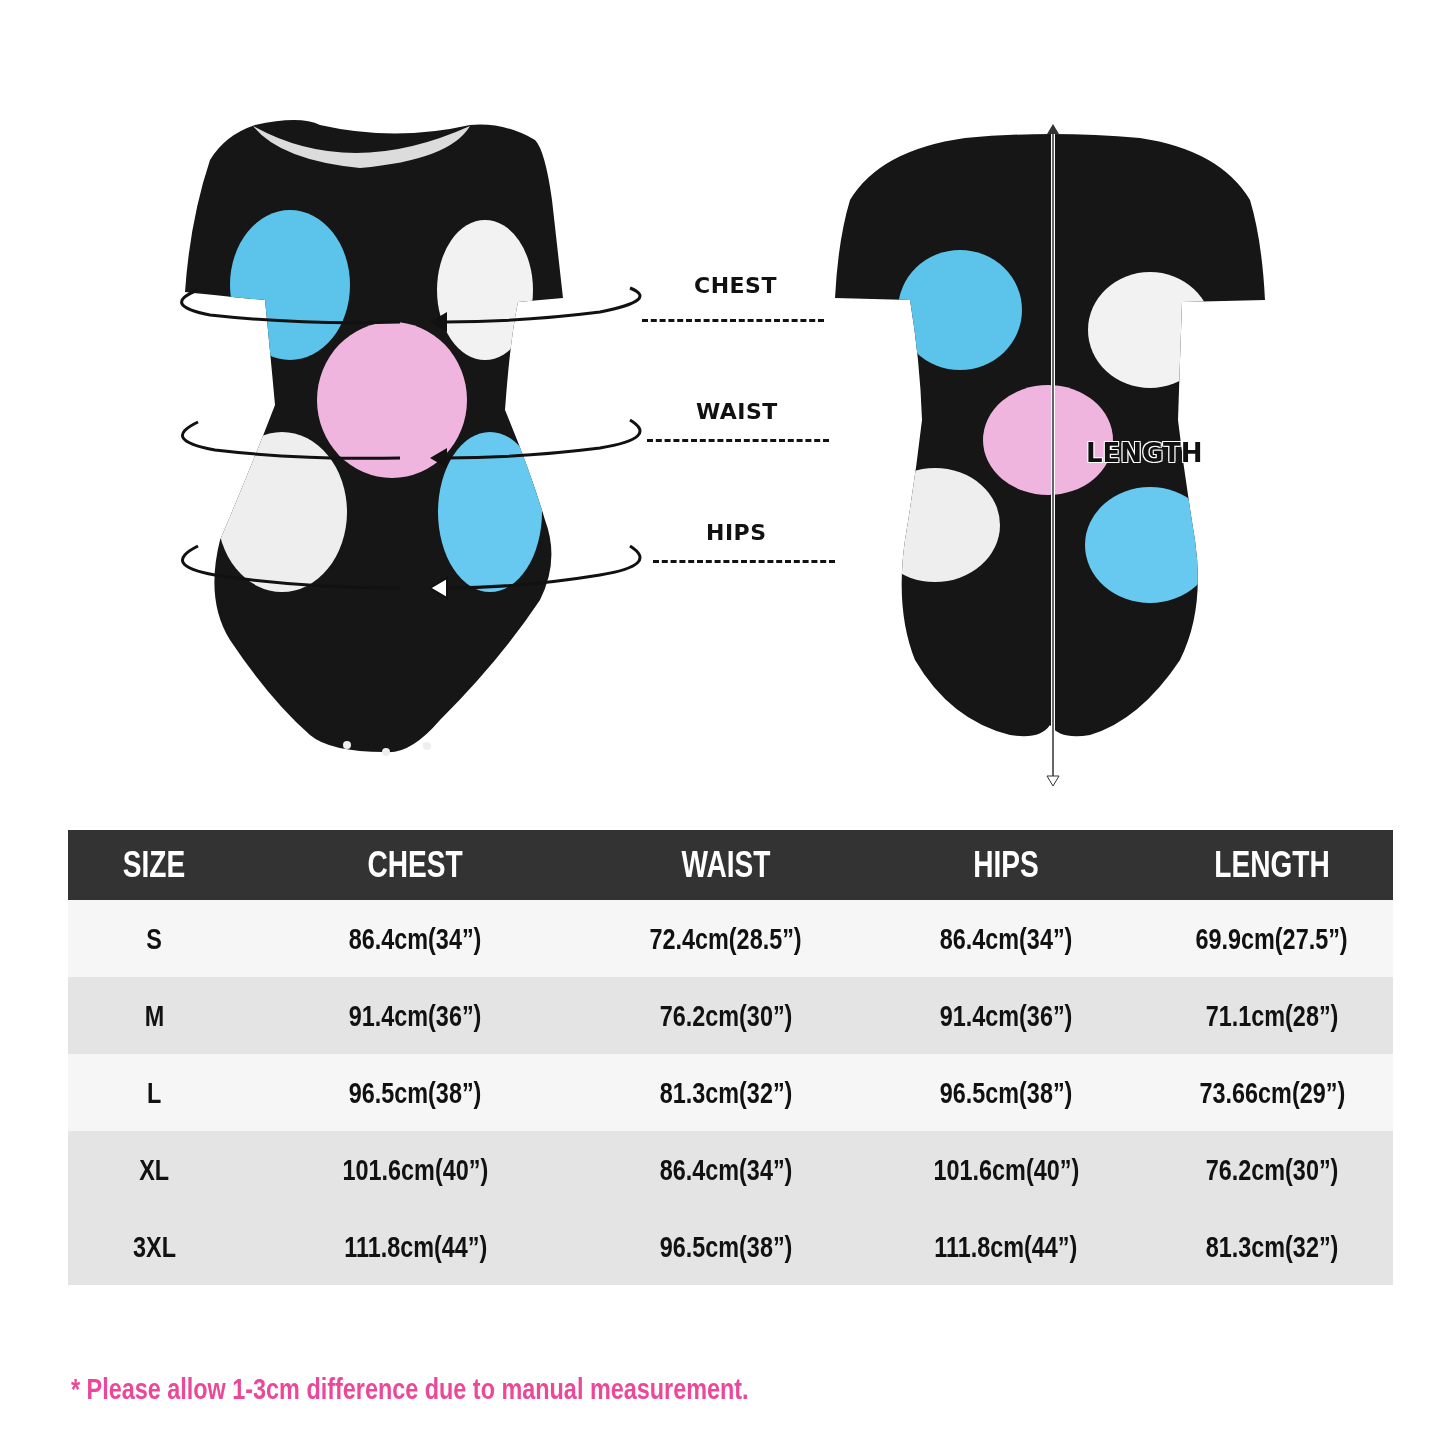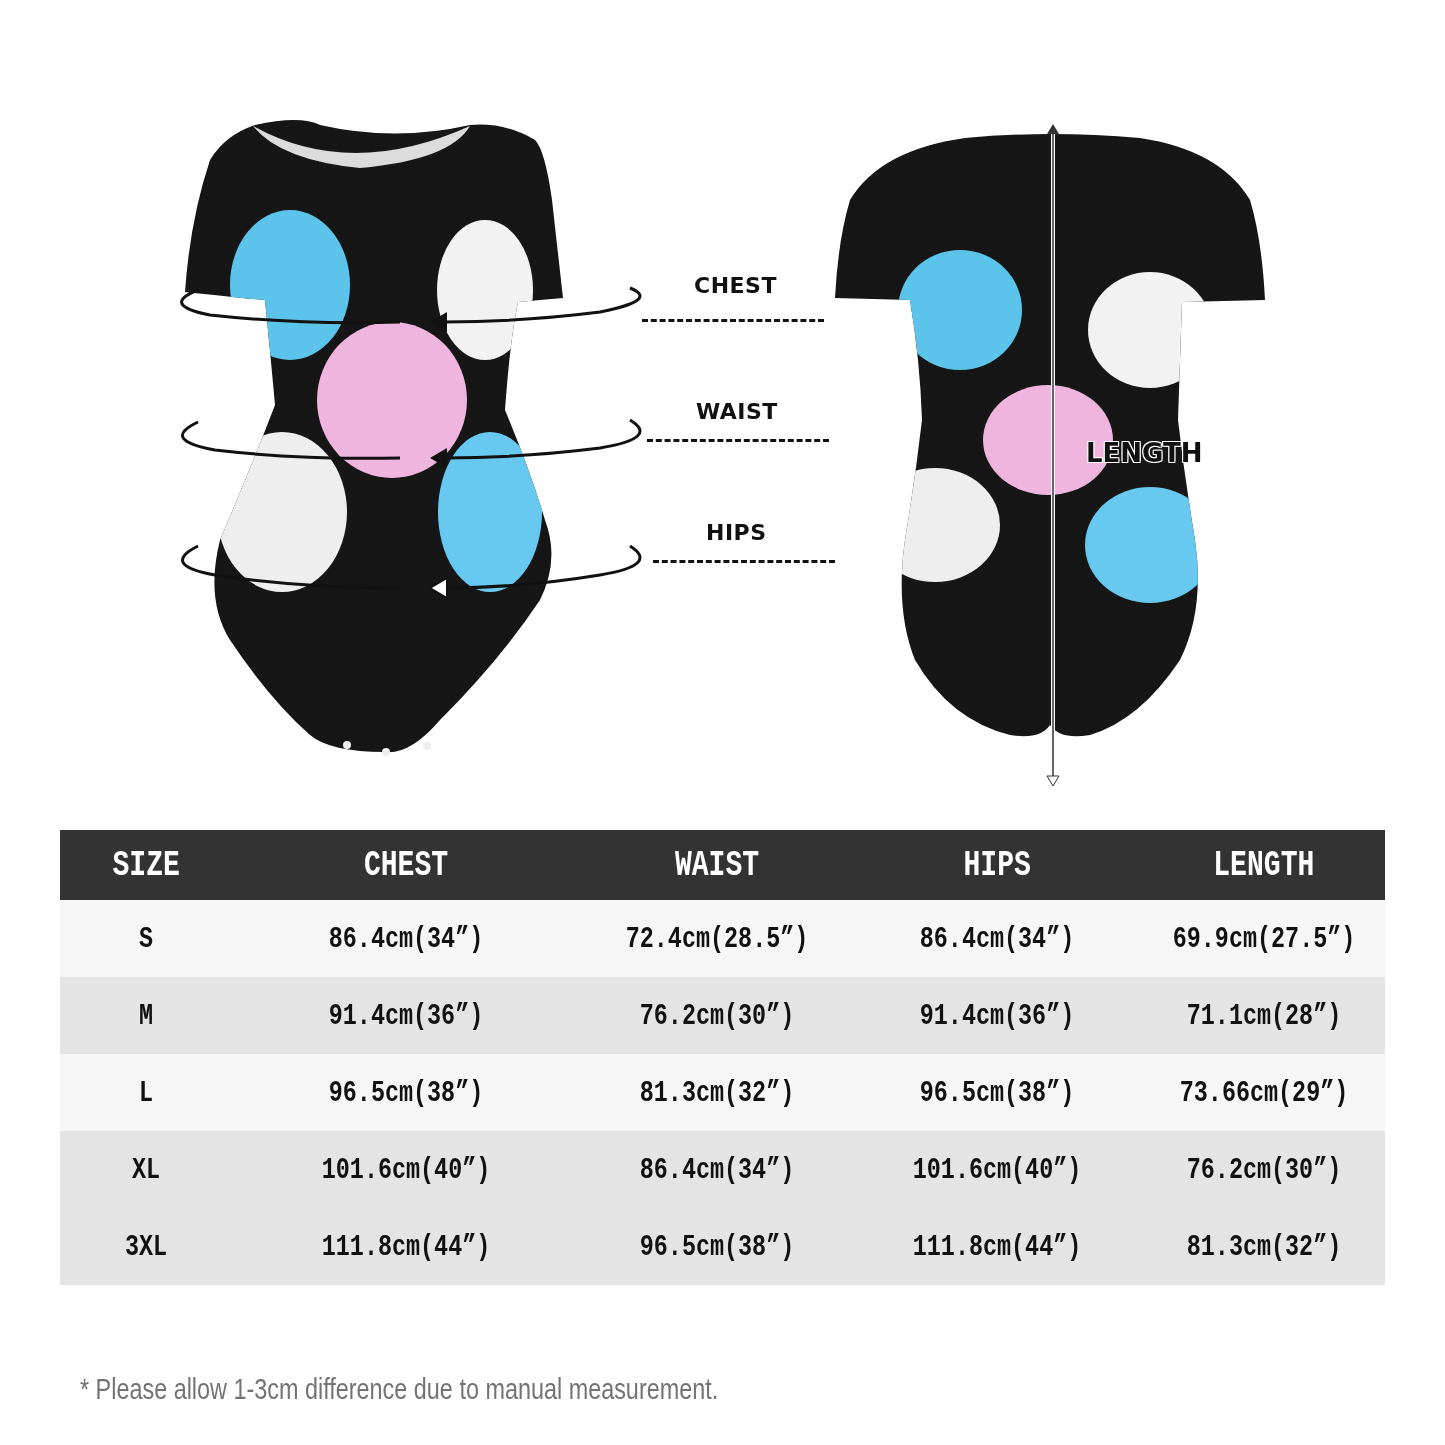--- a/index.html
+++ b/index.html
@@ -7,35 +7,35 @@
          font-family:"Liberation Sans", "DejaVu Sans", sans-serif; }
   .illus { position:absolute; left:0; top:0; width:1445px; height:800px; }
   .illus svg { position:absolute; left:0; top:0; }
   .label { position:absolute; font-family:"DejaVu Sans", sans-serif; font-weight:bold;
            font-size:22px; color:#111; letter-spacing:0.5px; }
   .dash { position:absolute; height:0; border-top:3px dashed #111; }
   .length-label { position:absolute; left:1086px; top:438px; font-family:"DejaVu Sans", sans-serif;
            font-weight:bold; font-size:26px; color:#111;
            text-shadow: -1px -1px 0 #fff, 1px -1px 0 #fff, -1px 1px 0 #fff, 1px 1px 0 #fff; }
 
-  .size-table { position:absolute; left:60px; top:830px; width:1325px; border-collapse:collapse;
-                font-family:Liberation Mono, monospace; }
+  .size-table { position:absolute; left:68px; top:830px; width:1325px; border-collapse:collapse;
+                font-family:Liberation Sans, sans-serif; }
   .size-table th { background:#333333; color:#ffffff; height:68px; font-size:36px; font-weight:bold;
                    transform-origin:center; letter-spacing:0; }
   .size-table td { height:75px; font-size:30px; font-weight:bold; color:#111; text-align:center; }
   .size-table tr.odd td { background:#f6f6f6; }
   .size-table tr.even td { background:#e4e4e4; }
   .narrow { display:inline-block; transform:scaleX(0.78); transform-origin:center; white-space:nowrap; }
   .col-size { width:172px; }
   .col-chest { width:352px; }
   .col-waist { width:270px; }
   .col-hips { width:290px; }
   .col-length { width:241px; }
 
-  .note { position:absolute; left:80px; top:1372px; font-size:30px; font-weight:normal; color:#737373;
+  .note { position:absolute; left:71px; top:1372px; font-size:30px; font-weight:bold; color:#ec4899;
           font-family:"Liberation Sans", sans-serif; }
   .note .narrow { transform-origin:left center; transform:scaleX(0.78); }
 </style>
 </head>
 <body>
 
 <div class="illus">
   <svg width="1445" height="800" viewBox="0 0 1445 800">
     <defs>
       <clipPath id="frontClip">

